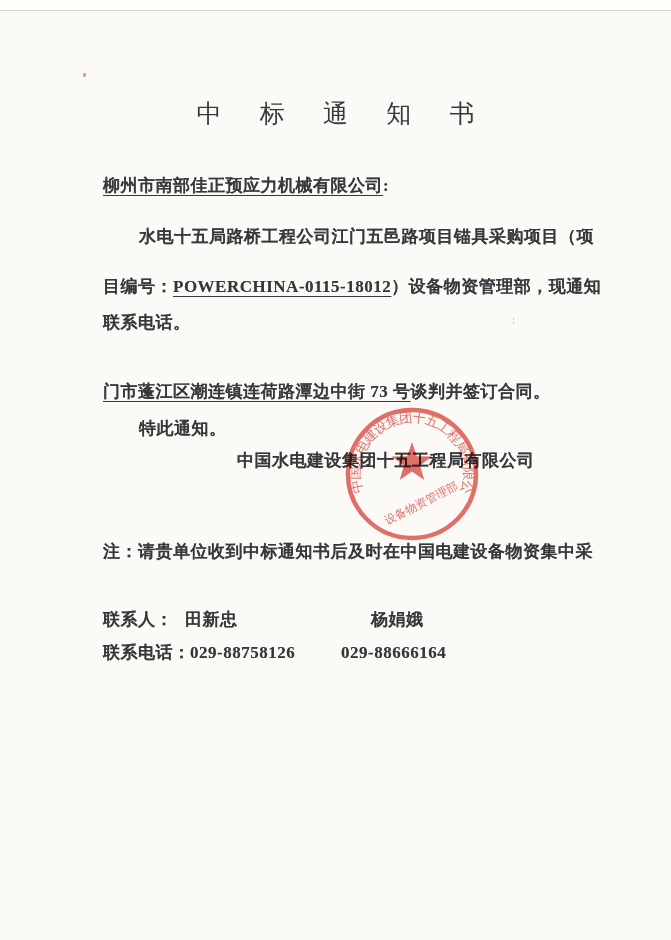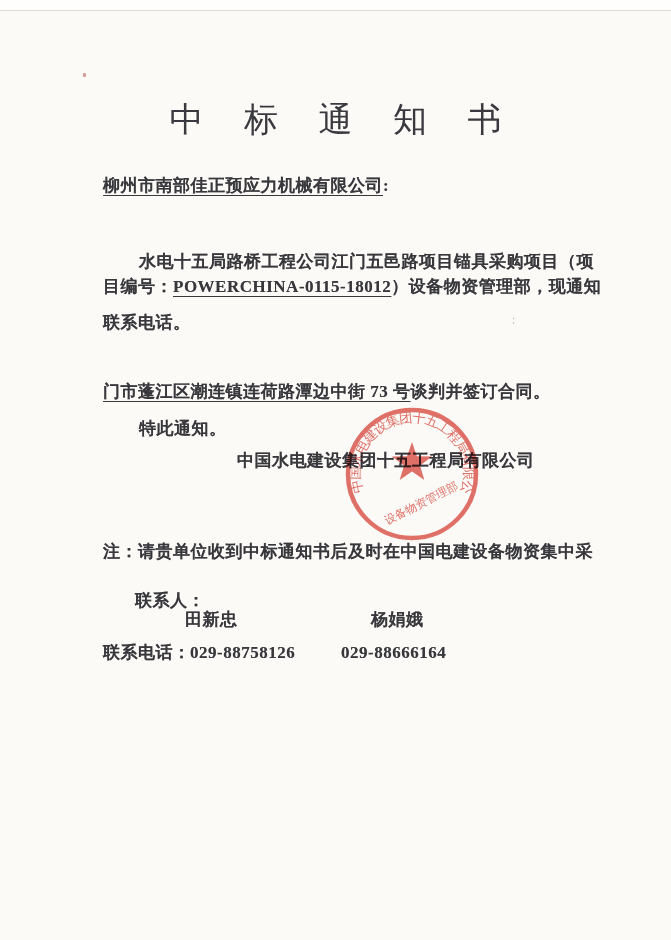--- a/index.html
+++ b/index.html
@@ -28,21 +28,21 @@
     position: absolute; left: 83px; top: 73px; width: 3px; height: 4px;
     background: #cf8e86; border-radius: 1px; opacity: .85;
   }
   .artifact-colon {
     position: absolute; left: 512px; top: 314px;
     font-size: 12px; color: #84848c; opacity: .55;
   }
   .title {
     position: absolute; left: 0; top: 97px; width: 671px;
     margin: 0; text-align: center;
-    font-size: 34px; font-weight: 500; letter-spacing: 16px;
+    font-size: 25px; font-weight: 500; letter-spacing: 16px;
     padding-left: 16px; box-sizing: border-box;
     color: #3a393f;
   }
   .ln {
     position: absolute;
     font-size: 17px; line-height: 22px; white-space: nowrap;
     letter-spacing: .5px;
     text-shadow: 0 0 .5px rgba(56,55,65,.55);
     font-weight: bold;
   }
@@ -65,33 +65,33 @@
 <div class="sheet">
 
   <div class="scan-strip"></div>
   <div class="scan-edge"></div>
   <div class="speck"></div>
 
   <h1 class="title">中 标 通 知 书</h1>
 
   <div class="ln" style="left:103px; top:175px;"><span class="u">柳州市南部佳正预应力机械有限公司</span><span>:</span></div>
 
-  <div class="ln" style="left:139px; top:251px;text-align:right;">水电十五局路桥工程公司江门五邑路项目锚具采购项目（项</div>
+  <div class="ln" style="left:139px; top:226px;text-align:right;">水电十五局路桥工程公司江门五邑路项目锚具采购项目（项</div>
   <div class="ln" style="left:103px; top:276px;"><span>目编号：</span><span class="u">POWERCHINA-0115-18012</span><span>）设备物资管理部，现通知</span></div>
   <div class="ln" style="left:103px; top:312px;">联系电话。</div>
 
   <div class="ln" style="left:103px; top:381px;"><span class="u">门市蓬江区潮连镇连荷路潭边中街 73 号</span><span>谈判并签订合同。</span></div>
 
   <div class="ln" style="left:139px; top:418px;">特此通知。</div>
 
   <div class="ln" style="left:237px; top:450px;">中国水电建设集团十五工程局有限公司</div>
 
   <div class="ln" style="left:103px; top:541px;">注：请贵单位收到中标通知书后及时在中国电建设备物资集中采</div>
 
-  <div class="ln" style="left:103px; top:590px;margin-left:32px;">联系人：</div>
+  <div class="ln" style="left:103px; top:609px;">联系人：</div>
   <div class="ln" style="left:185px; top:609px;">田新忠</div>
   <div class="ln" style="left:371px; top:609px;">杨娟娥</div>
 
   <div class="ln" style="left:103px; top:642px;">联系电话：</div>
   <div class="ln" style="left:190px; top:642px;">029-88758126</div>
   <div class="ln" style="left:341px; top:642px;">029-88666164</div>
 
   <div class="artifact-colon">∶</div>
 
   <svg class="seal" viewBox="0 0 150 150" aria-hidden="true">

